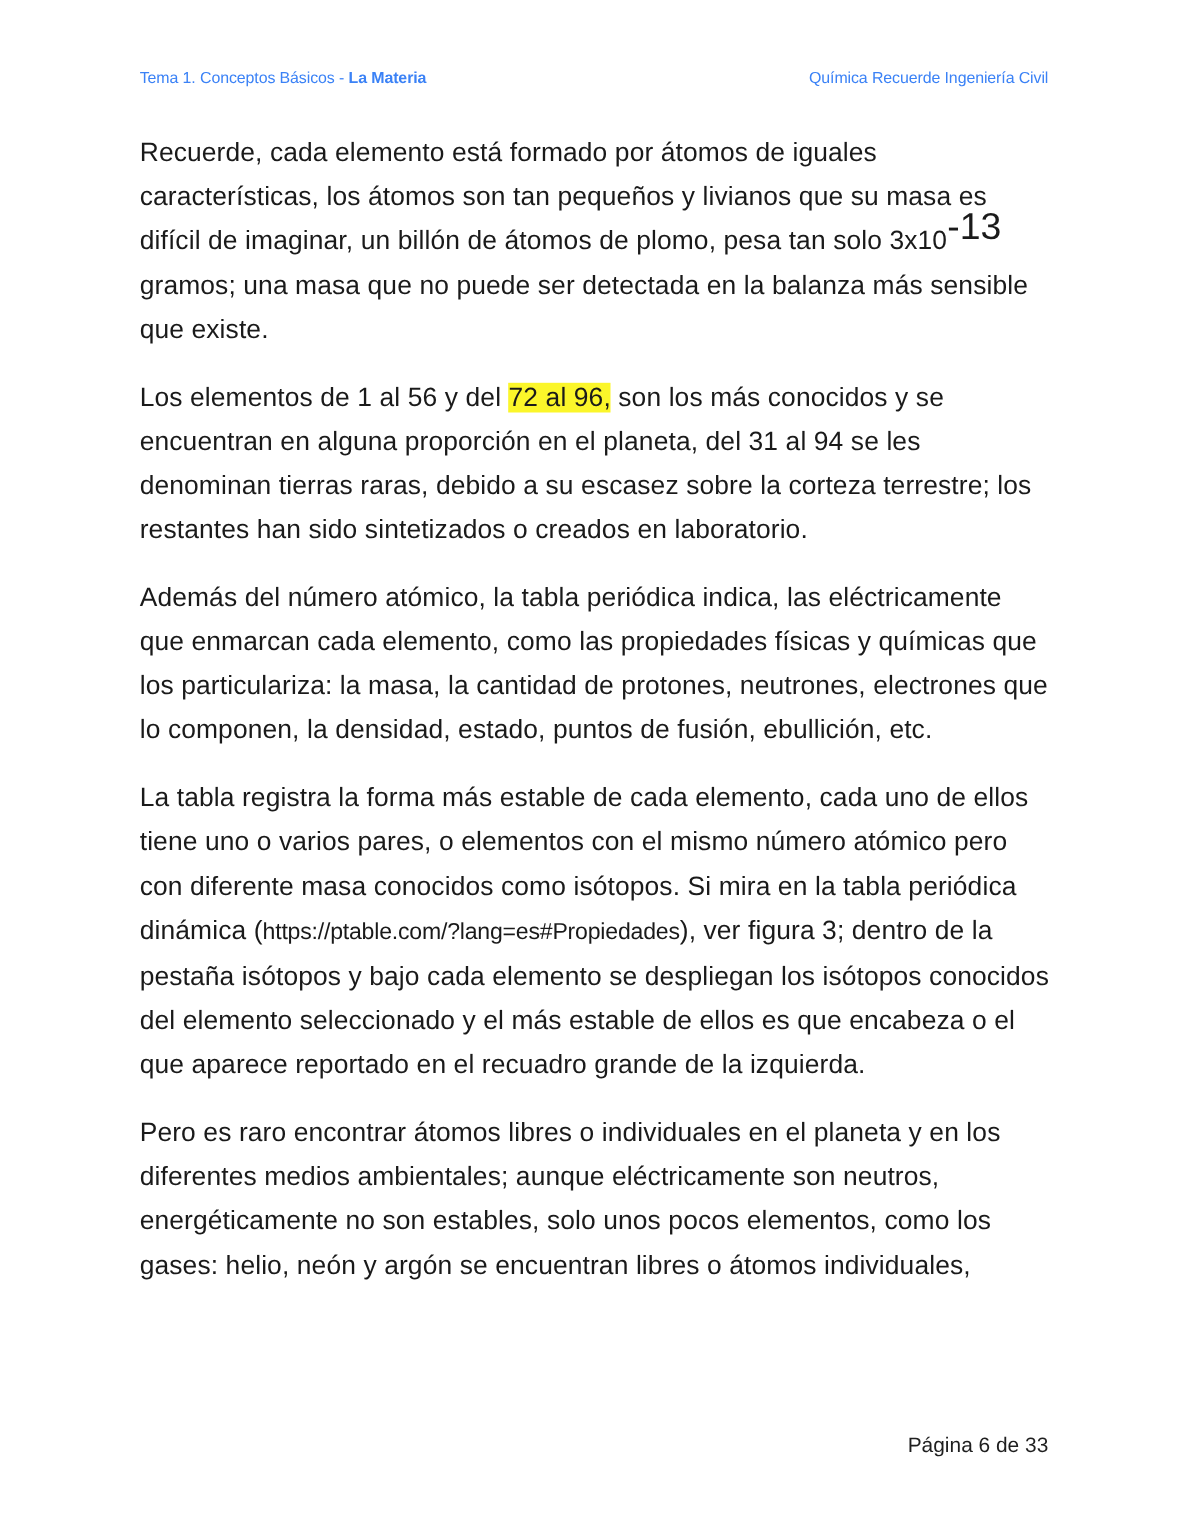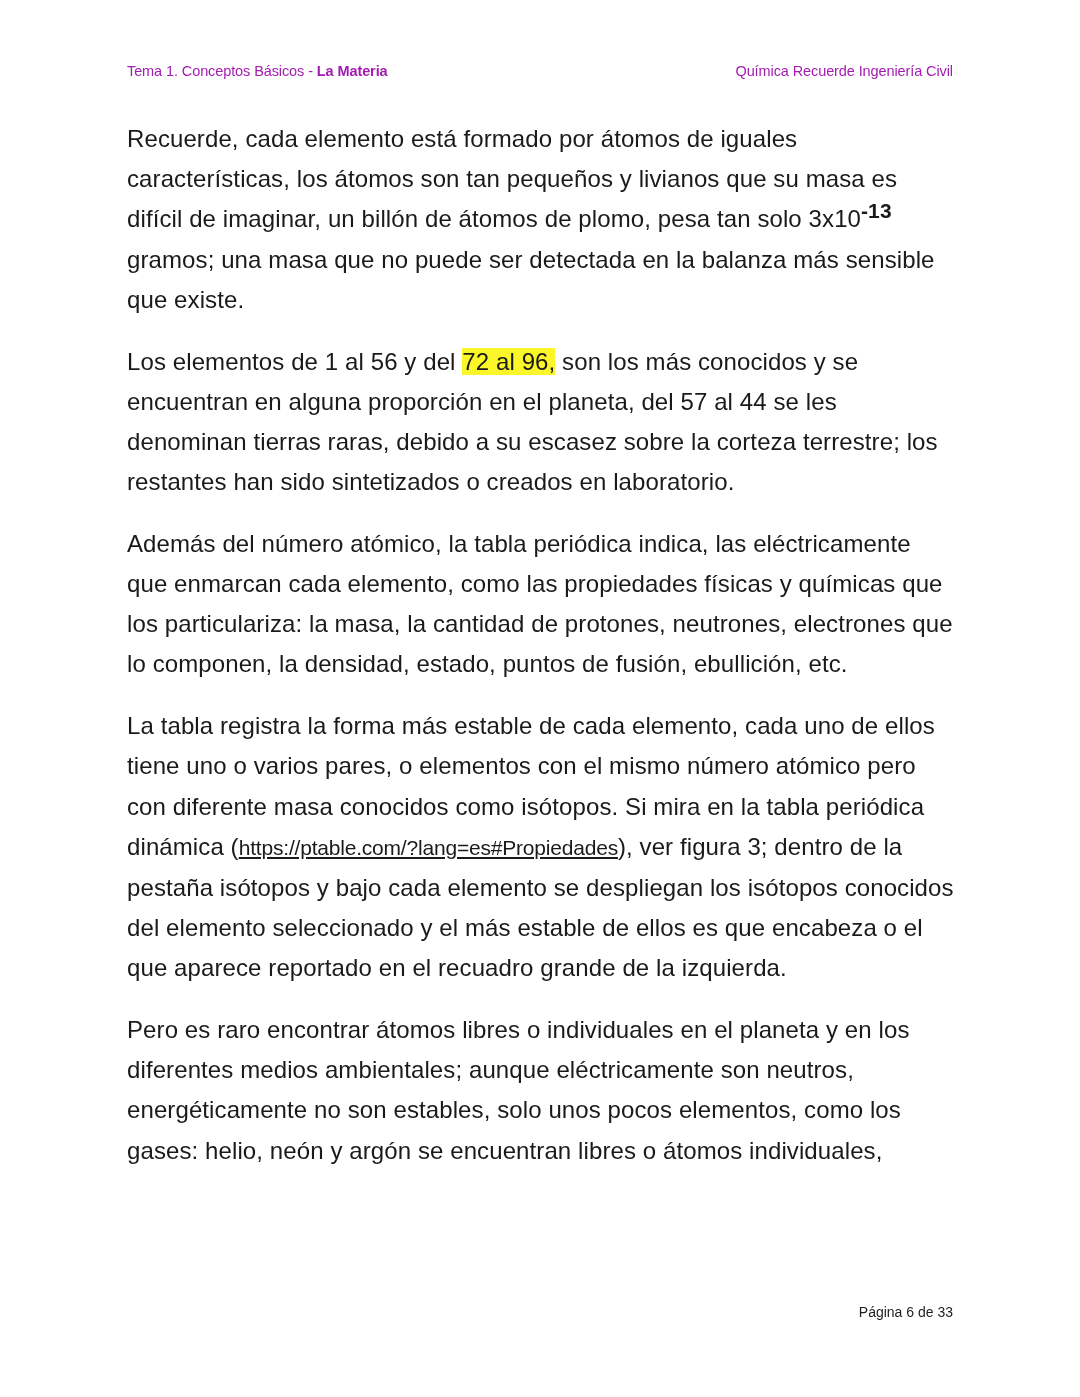--- a/index.html
+++ b/index.html
@@ -16,74 +16,73 @@
       font-family: "Liberation Sans", "DejaVu Sans", sans-serif;
     }
     .header {
       position: absolute;
       top: 63px;
       left: 127px;
       width: 826px;
       display: flex;
       justify-content: space-between;
       font-size: 14.5px;
-      color: #a21caf;
+      color: #3b82f6;
       letter-spacing: -0.1px;
     }
     .header b { font-weight: bold; }
     .content {
       position: absolute;
       top: 119px;
       left: 127px;
       width: 830px;
       font-size: 24px;
       line-height: 40.2px;
       letter-spacing: 0.1px;
       color: #1a1a1a;
     }
     .content p {
       margin: 0 0 21.5px 0;
     }
     .content p.p1 { line-height: 40.2px; }
     .bold { font-weight: normal; }
     .sup {
-      font-size: 21px;
-      font-weight: bold;
+      font-size: 34px;
+      font-weight: normal;
       position: relative;
       top: -9px;
       vertical-align: baseline;
       line-height: 0;
     }
     .hl { background: #fbf62a; text-align: center; }
     .link {
       color: #1a1a1a;
-      text-decoration: underline;
       font-size: 21px;
       letter-spacing: -0.2px;
     }
     .footer {
       position: absolute;
       top: 1304px;
       right: 127px;
-      font-size: 14px;
+      font-size: 19px;
       color: #1f1f1f;
     }
   </style>
 </head>
 <body>
 
 <div class="header">
   <span><span>Tema 1. Conceptos Básicos - </span><b>La Materia</b></span>
   <span>Química Recuerde Ingeniería Civil</span>
 </div>
 
 <div class="content">
   <p class="p1"><span>Recuerde, cada elemento está formado por átomos de iguales características, los átomos son tan pequeños y livianos que su masa es difícil de imaginar, </span><span class="bold">un billón de átomos de plomo, pesa tan solo 3x10</span><span class="sup">-13</span><span class="bold"> gramos;</span><span> una masa que no puede ser detectada en la balanza más sensible que existe.</span></p>
 
-  <p><span>Los elementos de 1 al 56 y del </span><span class="hl">72 al 96,</span><span> son los más conocidos y se encuentran en alguna proporción en el planeta, del 57 al 44 se les denominan tierras raras, debido a su escasez sobre la corteza terrestre; los restantes han sido sintetizados o creados en laboratorio.</span></p>
+  <p><span>Los elementos de 1 al 56 y del </span><span class="hl">72 al 96,</span><span> son los más conocidos y se encuentran en alguna proporción en el planeta, del 31 al 94 se les denominan tierras raras, debido a su escasez sobre la corteza terrestre; los restantes han sido sintetizados o creados en laboratorio.</span></p>
 
   <p><span>Además del número atómico, la tabla periódica indica, las eléctricamente que enmarcan cada elemento, como las propiedades físicas y químicas que los particulariza: la masa, la cantidad de protones, neutrones, electrones que lo componen, la densidad, estado, puntos de fusión, ebullición, etc.</span></p>
 
   <p><span>La tabla registra la forma más estable de cada elemento, cada uno de ellos tiene uno o varios pares, o elementos con el mismo número atómico pero con diferente masa conocidos como i</span><span class="bold">sótopos.</span><span> Si mira en la tabla periódica dinámica (</span><a class="link">https://ptable.com/?lang=es#Propiedades</a><span>), ver figura 3; dentro de la pestaña isótopos y bajo cada elemento se despliegan los isótopos conocidos del elemento seleccionado y el más estable de ellos es que encabeza o el que aparece reportado en el recuadro grande de la izquierda.</span></p>
 
   <p><span>Pero es raro encontrar átomos libres o individuales en el planeta y en los diferentes medios ambientales; aunque eléctricamente son neutros, energéticamente no son estables, solo unos pocos elementos, como los gases: helio, neón y argón se encuentran libres o átomos individuales,</span></p>
 </div>
 
 <div class="footer">Página 6 de 33</div>
 

